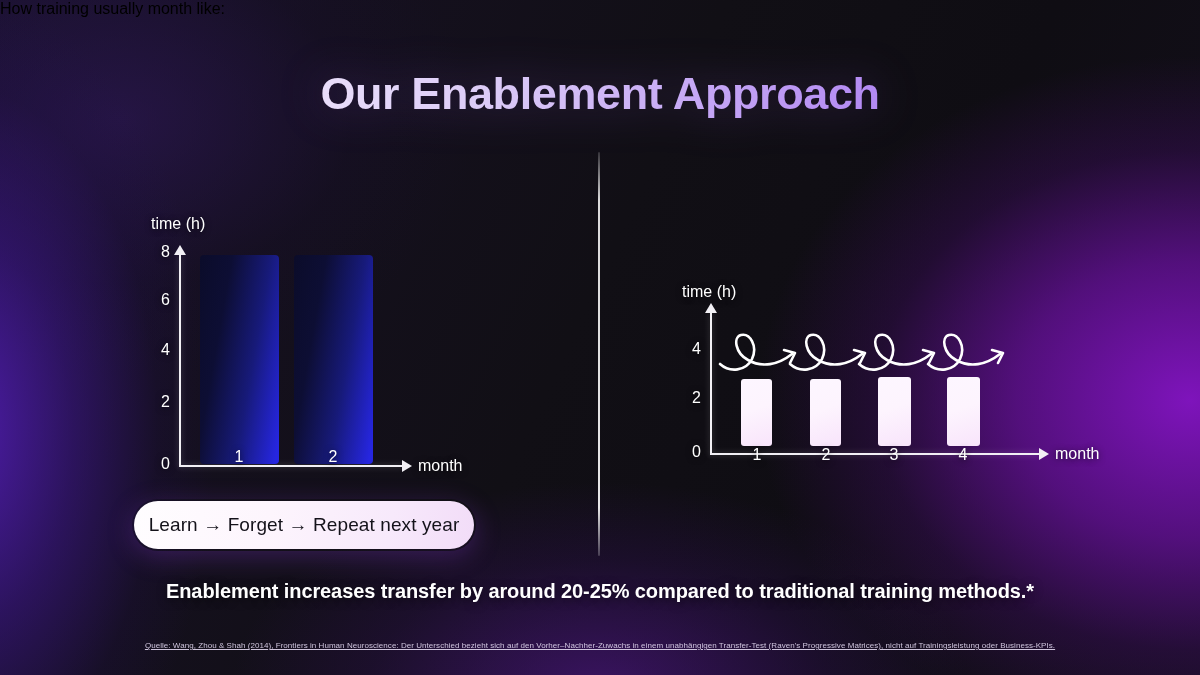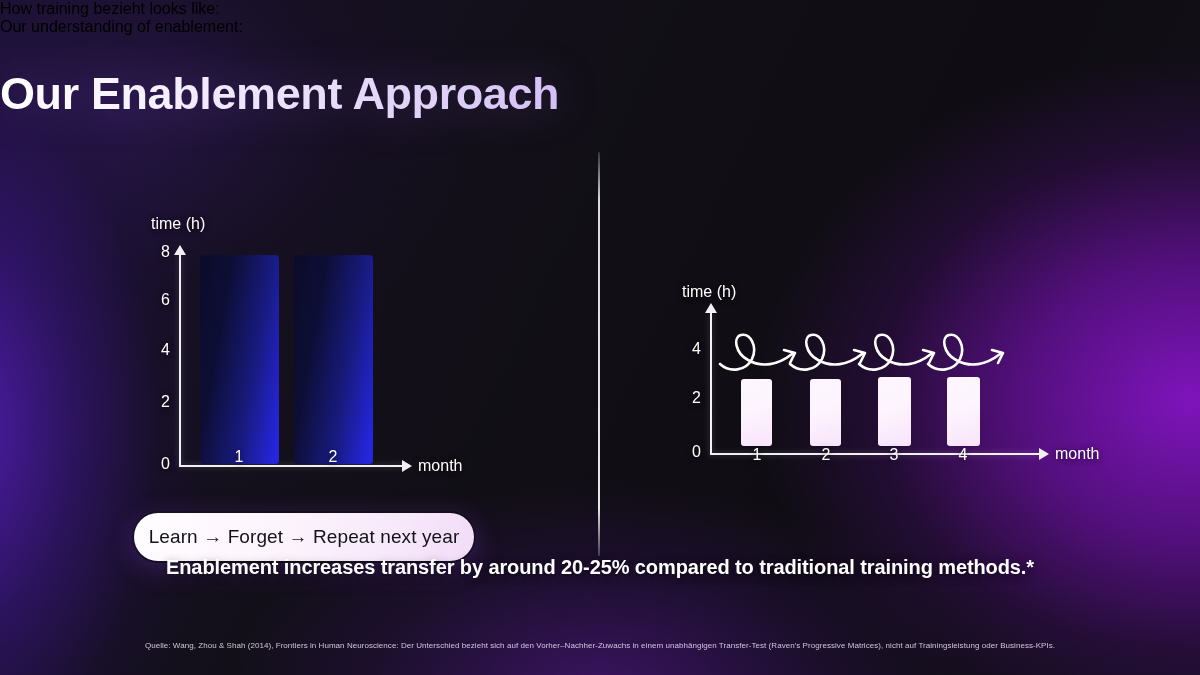--- a/index.html
+++ b/index.html
@@ -16,20 +16,21 @@
       radial-gradient(ellipse 300px 520px at -40px 430px, rgba(86,30,190,.88) 0%, rgba(62,22,142,.55) 38%, rgba(34,14,78,.22) 66%, rgba(20,10,40,0) 85%),
       radial-gradient(ellipse 460px 260px at 600px 690px, rgba(92,24,160,.55) 0%, rgba(55,16,100,.28) 50%, rgba(25,10,45,0) 80%),
       radial-gradient(ellipse 420px 300px at 120px 120px, rgba(48,24,92,.55) 0%, rgba(26,14,50,.2) 55%, rgba(16,12,22,0) 85%),
       linear-gradient(115deg,#1b1230 0%, #15101f 22%, #110f15 48%, #0f0d13 70%, #140f1c 100%);
     overflow:hidden;
   }
 
   
   #title {
     position:absolute; top:68px; left:0; width:1200px;
+    text-align:center;
     font-size:45px; font-weight:bold; letter-spacing:-.4px;
     background:linear-gradient(100deg,#ffffff 0%,#f3ecfd 16%,#dcccf7 40%,#b48bf3 72%,#9a67ef 100%);
     -webkit-background-clip:text; background-clip:text;
     -webkit-text-fill-color:transparent; color:transparent;
     text-shadow:none;
     filter:drop-shadow(0 0 22px rgba(150,90,240,.28));
   }
   #head-left  { left:145px; }
   #head-right { left:714px; }
 
@@ -104,51 +105,49 @@
   
   .pill {
     position:absolute; height:52px;
     border-radius:26px;
     display:flex; align-items:center; justify-content:center;
     background:linear-gradient(100deg,#fffdff 0%,#fdf5fd 40%,#f7e9fb 75%,#f2dcf8 100%);
     color:#14121a; font-size:19px; letter-spacing:.1px;
     border:2px solid transparent; background-clip:padding-box;
     box-shadow:0 6px 26px rgba(140,60,220,.30);
     white-space:nowrap;
-    margin-top:12px;
   }
   .pill::before{
     content:""; position:absolute; inset:-2px; border-radius:28px; z-index:-1;
     background:linear-gradient(105deg,#f35ad0 0%,#d469ea 22%,#8b7cf0 55%,#45c8ee 82%,#35e6df 100%);
   }
   #pill-left  { left:132px; top:499px; width:344px; }
   #pill-right { left:640px; top:499px; width:486px; }
 
   
   #statement {
-    position:absolute; top:556px; left:0; width:1200px; text-align:center;
+    position:absolute; top:580px; left:0; width:1200px; text-align:center;
     color:#ffffff; font-size:20px; font-weight:bold; letter-spacing:-.1px;
     text-shadow:0 2px 10px rgba(0,0,0,.55);
   }
 
   
   #source {
     position:absolute; top:641px; left:0; width:1200px; text-align:center;
-    color:#ded4ec; font-size:8px; letter-spacing:.05px; opacity:.92;
+    color:#ded4ec; font-size:8px; letter-spacing:.05px; opacity:.92;text-decoration:underline;
   }
 </style>
 </head>
 <body>
 
 <div id="slide">
 
   <div id="title">Our Enablement Approach</div>
 
-  <div id="head-left">How training bezieht looks like:</div>
-  <div id="head-right">Our understanding of enablement:</div>
+  <div id="head-left">How training usually month like:</div>
 
   <div id="divider"></div>
 
   <div class="chart" id="chart-left" style="left:140px; top:210px; width:360px; height:270px;">
 
     <div class="axis-label" style="left:11px; top:5px;">time (h)</div>
 
     <div class="axis-line" style="left:39px; top:45px; width:2px; height:212px;"></div>
     <div class="arrow-head arrow-up" style="left:34px; top:35px;"></div>
 

